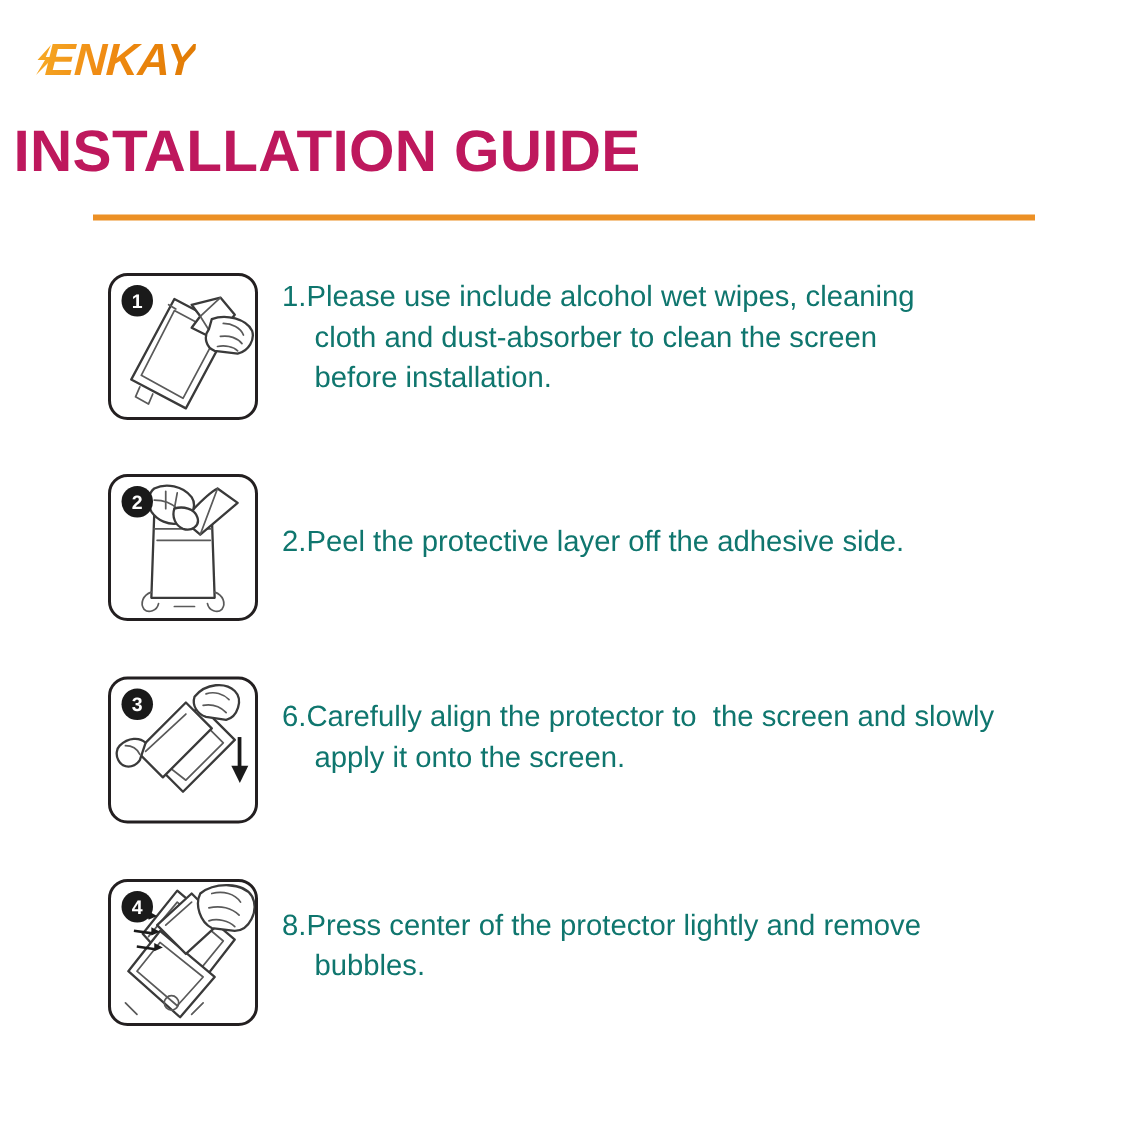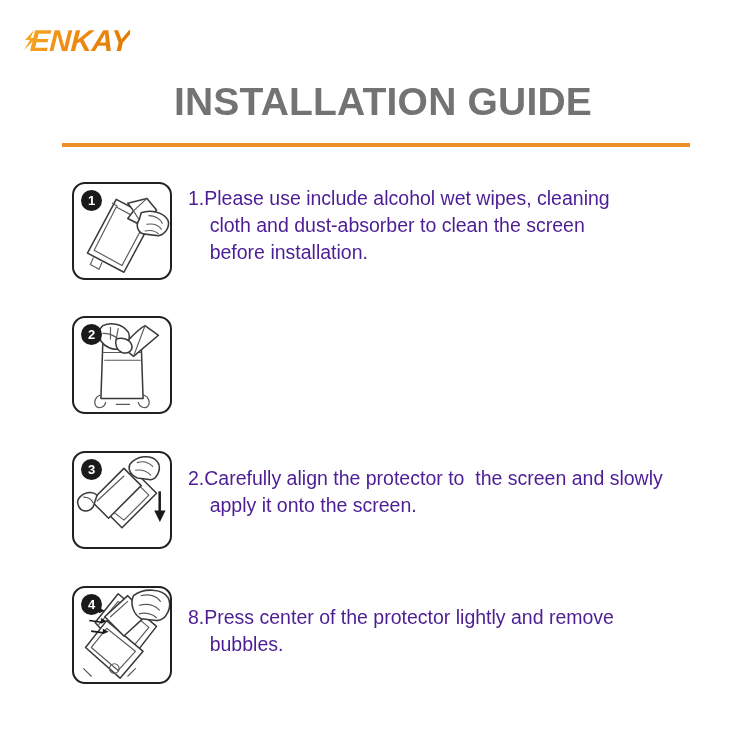--- a/index.html
+++ b/index.html
@@ -49,28 +49,28 @@
     position: absolute;
     left: -7px;
     top: 6px;
     width: 14px;
     height: 20px;
   }
 
   
   .title {
     position: absolute;
-    left: 16px;
+    left: 9px;
     right: 0;
     top: 80px;
-    text-align: center;
+    text-align: left;
     font-family: "Liberation Sans", sans-serif;
     font-size: 39px;
     font-weight: bold;
-    color: #737373;
+    color: #be185d;
     letter-spacing: 0.2px;
     line-height: 44px;
   }
 
   .rule {
     position: absolute;
     left: 62px;
     top: 143px;
     width: 628px;
     height: 4px;
@@ -130,21 +130,21 @@
     text-align: center;
     z-index: 3;
   }
 
   .step-text {
     margin-left: 16px;
     padding-top: 4px;
     width: 500px;
     font-family: "Liberation Sans", sans-serif;
     font-size: 19.5px;
-    color: #4c1d95;
+    color: #0f766e;
     line-height: 27px;
     white-space: pre-wrap;
   }
   .step-1 .step-text { padding-top: 3px; text-indent: 0; }
   .step-2 .step-text { padding-top: 32px; }
   .step-3 .step-text { padding-top: 14px; width: 520px; }
   .step-4 .step-text { padding-top: 18px; width: 510px; }
 
   .ln { stroke: #3a3a3a; stroke-width: 1.6; fill: none; stroke-linejoin: round; stroke-linecap: round; }
   .ln-thin { stroke: #5a5a5a; stroke-width: 1.2; fill: none; stroke-linejoin: round; stroke-linecap: round; }
@@ -211,20 +211,21 @@
 
           <path class="ln fill-w" d="M30 8 C38 4 50 6 56 14 C60 20 56 30 48 32 C40 34 32 30 28 24 C25 18 26 11 30 8 Z"></path>
           <path class="ln-thin" d="M38 10 L38 22"></path>
           <path class="ln-thin" d="M46 11 L44 22"></path>
           <path class="ln-thin" d="M30 16 C36 16 42 18 46 22"></path>
 
           <path class="ln fill-w" d="M44 22 C50 20 58 22 60 28 C62 34 56 38 50 36 C45 34 42 28 44 22 Z"></path>
         </svg>
         <div class="badge">2</div>
       </div>
+      <div class="step-text">2.Peel the protective layer off the adhesive side.</div>
     </div>
 
     <div class="step step-3">
       <div class="icon-box">
         <svg viewBox="0 0 100 98">
 
           <path class="ln fill-w" d="M26 54 L62 18 L86 42 L50 78 Z"></path>
           <path class="ln-thin" d="M34 56 L62 28 L78 44 L52 70 Z"></path>
           <path class="ln-thin" d="M66 22 L70 26"></path>
 
@@ -238,21 +239,21 @@
           <path class="ln-thin" d="M66 10 C72 8 78 10 82 14"></path>
           <path class="ln-thin" d="M64 18 C70 17 76 19 80 23"></path>
 
           <g class="arrow">
             <rect x="88" y="40" width="2.6" height="22"></rect>
             <path d="M83.6 60 L95.4 60 L89.5 72 Z"></path>
           </g>
         </svg>
         <div class="badge">3</div>
       </div>
-      <div class="step-text">2.Carefully align the protector to  the screen and slowly
+      <div class="step-text">6.Carefully align the protector to  the screen and slowly
     apply it onto the screen.</div>
     </div>
 
     <div class="step step-4">
       <div class="icon-box">
         <svg viewBox="0 0 100 98">
 
           <path class="ln fill-w" d="M22 36 L46 6 L86 40 L58 76 Z"></path>
           <path class="ln-thin" d="M26 38 L46 14 L78 41 L56 68"></path>
 

